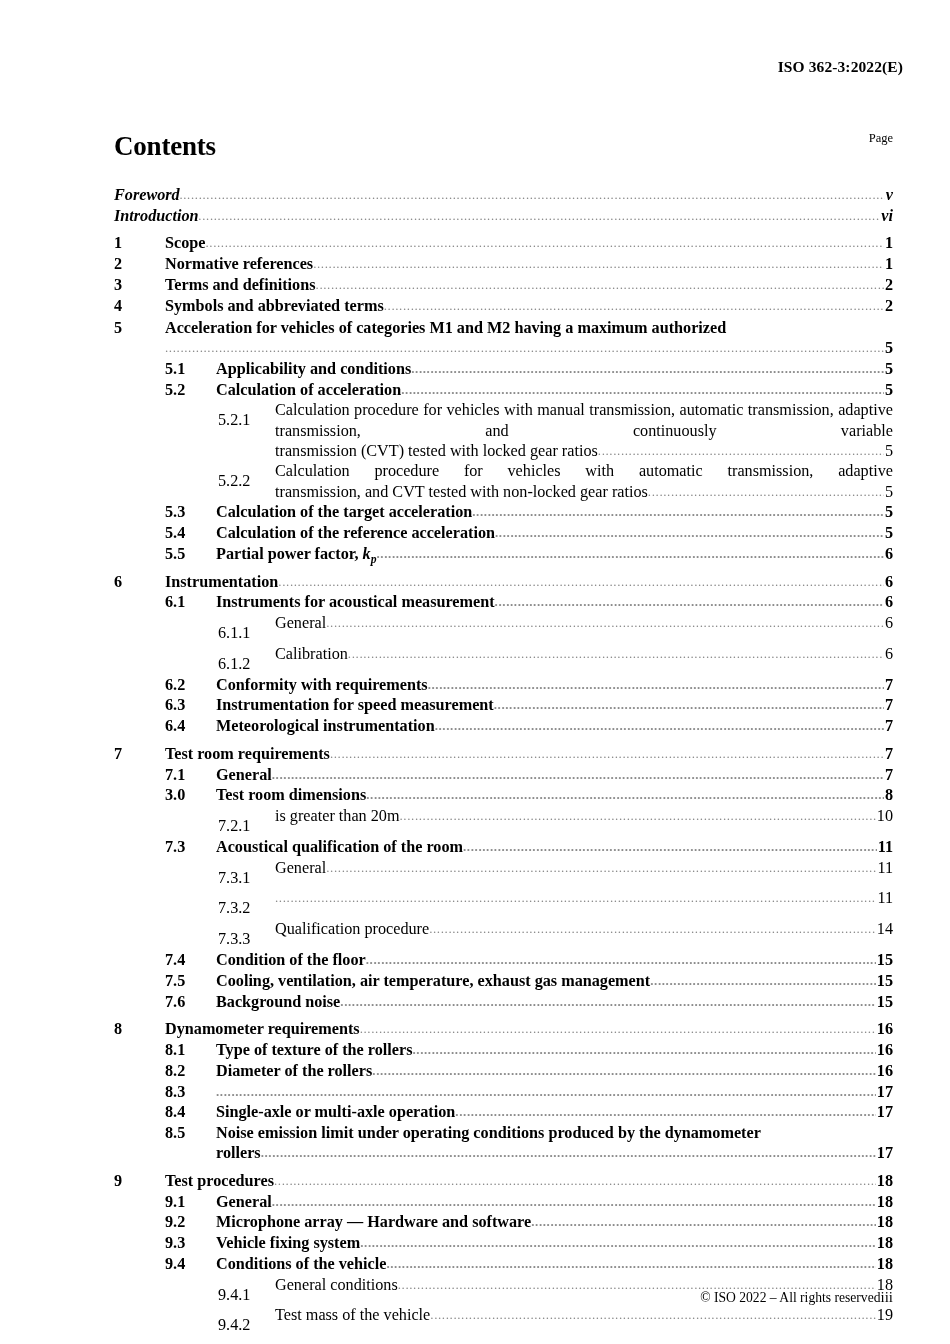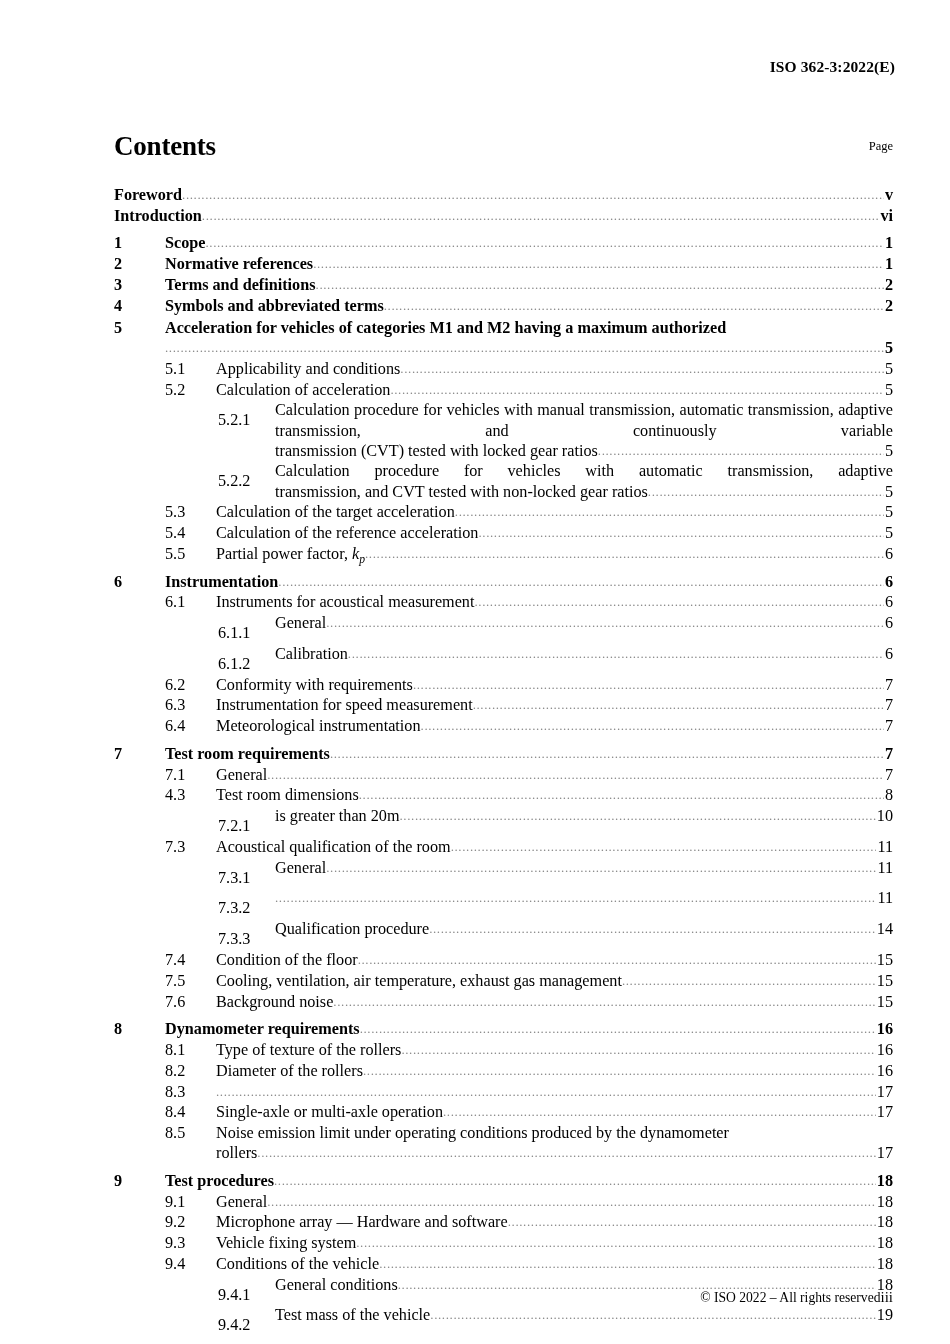--- a/index.html
+++ b/index.html
@@ -18,35 +18,35 @@
     margin: 0 auto;
     background: #ffffff;
     overflow: hidden;
   }
 
   
   .doc-header {
     position: absolute;
     top: 58px;
     left: 114px;
-    right: 55px;
+    right: 47px;
     text-align: right;
     font-weight: bold;
     font-size: 15.5px;
     letter-spacing: 0.1px;
   }
 
   
   .contents-head {
     position: absolute;
     top: 131px;
     left: 114px;
     right: 57px;
     display: flex;
-    align-items: center;
+    align-items: flex-start;
     justify-content: space-between;
   }
   .contents-title {
     font-weight: bold;
     font-size: 27px;
     letter-spacing: -0.2px;
   }
   .page-label {
     font-size: 12.5px;
     font-weight: normal;
@@ -111,28 +111,28 @@
 
   
   .just-block {
     text-align: justify;
     text-align-last: left;
     hyphens: none;
   }
 
   
   .lvl-front .num { width: 0; }
-  .lvl-front { font-weight: bold; }
+  .lvl-front { font-weight: bold; font-style: italic; }
   .lvl-front .leader-dots { font-weight: normal; }
 
   .lvl1 { font-weight: bold; }
   .lvl1 .num { width: 51px; }
   .lvl1 .leader-dots { font-weight: normal; }
 
-  .lvl2 { font-weight: normal; justify-content: center; }
+  .lvl2 { font-weight: bold; justify-content: center; }
   .lvl2 .num { width: 51px; margin-left: 51px; }
 
   .lvl3 { font-weight: normal; }
   .lvl3 .num { width: 57px; margin-left: 104px; margin-top: 10px; }
 
   
   .gap-above { margin-top: 7.5px; }
   .gap-small { margin-top: 2px; }
 
   
@@ -391,21 +391,21 @@
         <span class="num">7.1</span>
         <span class="title-wrap">
           <span class="leader-row">
             <span class="leader-text">General</span>
             <span class="leader-dots">............................................................................................................................................................................................................................................................................................................</span>
             <span class="pg">7</span>
           </span>
         </span>
       </div>
       <div class="toc-entry lvl2">
-        <span class="num">4.3</span>
+        <span class="num">3.0</span>
         <span class="title-wrap">
           <span class="leader-row">
             <span class="leader-text">Test room dimensions</span>
             <span class="leader-dots">............................................................................................................................................................................................................................................................................................................</span>
             <span class="pg">8</span>
           </span>
         </span>
       </div>
       <div class="toc-entry lvl3">
         <span class="num">7.2.1</span>

